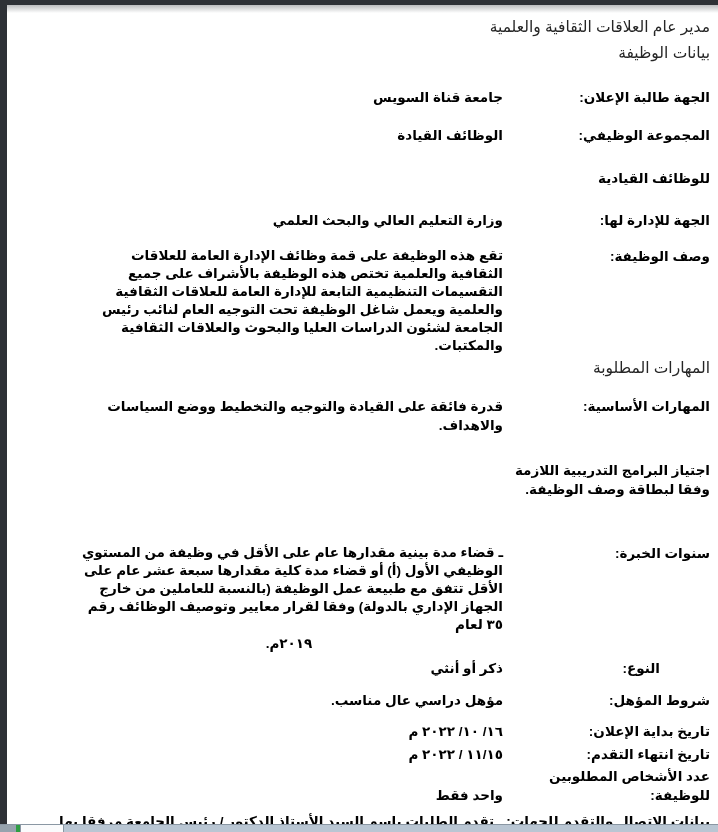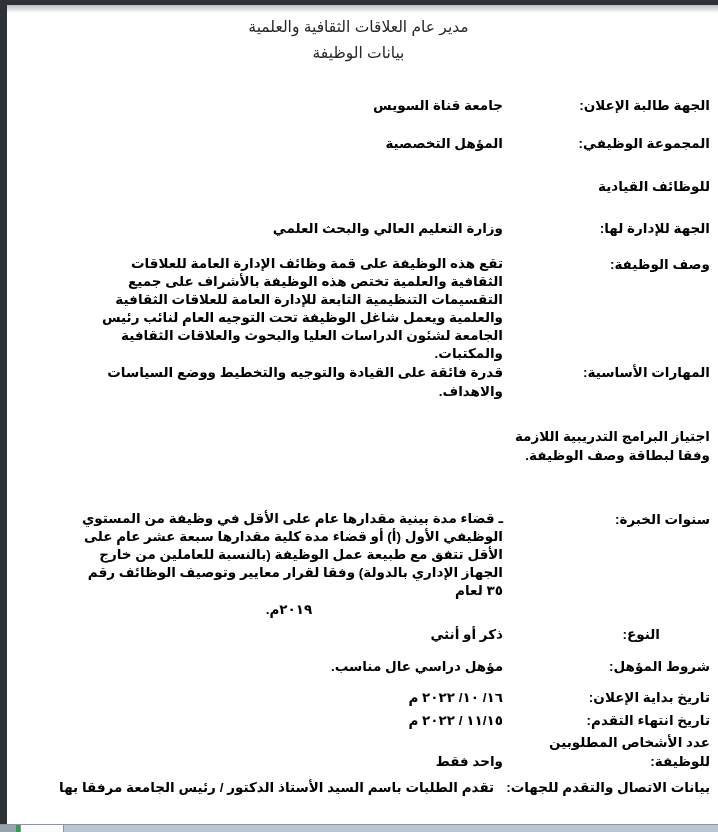--- a/index.html
+++ b/index.html
@@ -21,21 +21,21 @@
     position:absolute;top:0;left:0;width:7px;height:825px;
     background:#2e3136;z-index:5;
   }
   .content{
     position:absolute;top:5px;left:7px;right:0;bottom:7px;
     direction:rtl;
     padding:9px 8px 0 0;
     box-sizing:border-box;
     color:#000;
   }
-  .doc-header{margin-bottom:30px;text-align:center;}
+  .doc-header{margin-bottom:22px;}
   .doc-header div{
     font-size:15.5px;font-weight:normal;color:#262626;line-height:26px;
   }
   .section-header{
     font-size:15.5px;font-weight:normal;color:#262626;line-height:26px;
     margin-bottom:16px;
   }
   .row{
     display:grid;
     grid-template-columns:207px 428px;
@@ -97,37 +97,38 @@
     <div>بيانات الوظيفة</div>
   </div>
 
   <div class="row mb-r0">
     <div class="lbl">الجهة طالبة الإعلان:</div>
     <div class="val">جامعة قناة السويس</div>
   </div>
 
   <div class="row mb-r1">
     <div class="lbl">المجموعة الوظيفي:</div>
-    <div class="val">المؤهل التخصصية</div>
+    <div class="val">الوظائف القيادة</div>
   </div>
 
   <div class="row mb-r2">
     <div class="val">للوظائف القيادية</div>
   </div>
 
   <div class="row mb-r3">
     <div class="lbl">الجهة للإدارة لها:</div>
     <div class="val">وزارة التعليم العالي والبحث العلمي</div>
   </div>
 
   <div class="row mb-r4">
     <div class="lbl">وصف الوظيفة:</div>
     <div class="val para">تقع هذه الوظيفة على قمة وظائف الإدارة العامة للعلاقات الثقافية والعلمية تختص هذه الوظيفة بالأشراف على جميع التقسيمات التنظيمية التابعة للإدارة العامة للعلاقات الثقافية والعلمية ويعمل شاغل الوظيفة تحت التوجيه العام لنائب رئيس الجامعة لشئون الدراسات العليا والبحوث والعلاقات الثقافية والمكتبات.</div>
   </div>
 
+  <div class="section-header">المهارات المطلوبة</div>
 
   <div class="row mb-r5">
     <div class="lbl">المهارات الأساسية:</div>
     <div class="val">قدرة فائقة على القيادة والتوجيه والتخطيط ووضع السياسات والاهداف.</div>
   </div>
 
   <div class="row mb-r6">
     <div class="val">اجتياز البرامج التدريبية اللازمة وفقا لبطاقة وصف الوظيفة.</div>
   </div>
 

